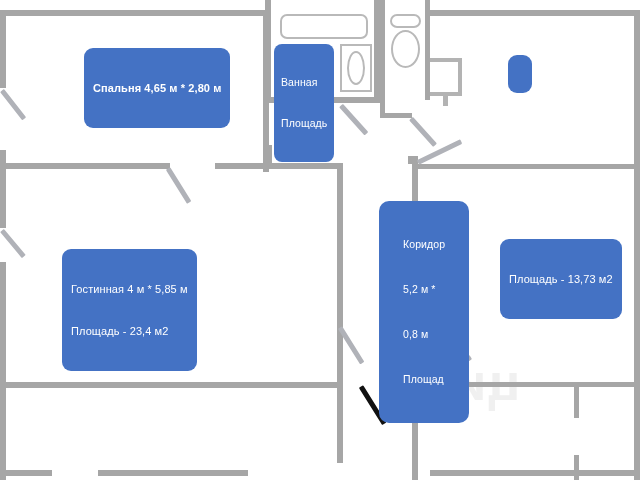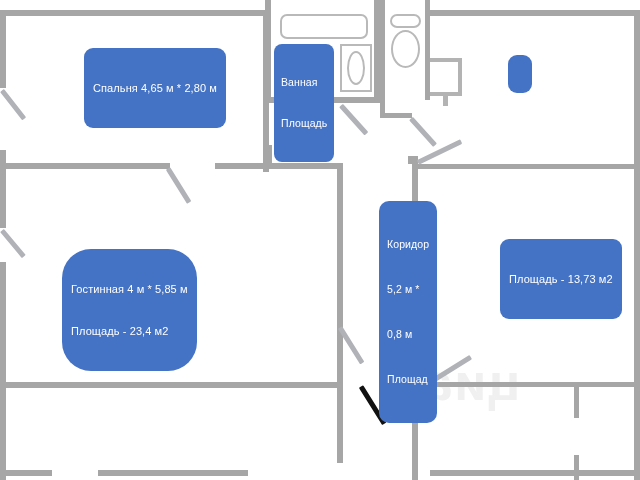--- a/index.html
+++ b/index.html
@@ -53,21 +53,21 @@
   }
   .label.small{
     font-size:10.5px;
     line-height:13.5px;
     border-radius:8px;
     padding:5px 7px;
   }
   .label.tall{
     font-size:10.5px;
     line-height:15px;
-    padding:6px 8px;
+    padding:6px 24px;
     border-radius:10px;
   }
 
   
   #watermark{
     position:absolute;
     left:388px;top:352px;
     font-size:52px;
     font-weight:700;
     color:#f0f0f0;
@@ -164,33 +164,33 @@
   <div class="door" style="left:411px; top:116px; width:36px; height:5px;  transform:rotate(48deg);"></div>
 
   <div class="door" style="left:418px; top:160px; width:48px; height:5px;  transform:rotate(-26deg);"></div>
 
   <div class="door" style="left:340px; top:325px; width:42px; height:5px;  transform:rotate(58deg);"></div>
 
   <div class="door" style="left:430px; top:380px; width:48px; height:5px;  transform:rotate(-32deg);"></div>
 
   <div class="door dark" style="left:361px; top:384px; width:44px; height:5px;  transform:rotate(58deg);"></div>
 
-  <div class="label" style="left:84px; top:48px;">
+  <div class="label" style="left:84px; top:48px;font-weight:bold;">
     <div>Спальня 4,65 м * 2,80 м</div>
   </div>
 
   <div class="label small" style="left:274px; top:44px;border-radius:8px;">
     <div>Ванная</div>
     <div>Площадь</div>
   </div>
 
   <div class="label" style="left:508px; top:55px;">
   </div>
 
-  <div class="label" style="left:62px; top:249px;border-radius:29px;">
+  <div class="label" style="left:62px; top:249px;">
     <div>Гостинная 4 м * 5,85 м</div>
     <div>Площадь - 23,4 м2</div>
   </div>
 
   <div class="label tall" style="left:379px; top:201px;">
     <div>Коридор</div>
     <div>5,2 м *</div>
     <div>0,8 м</div>
     <div>Площад</div>
   </div>

